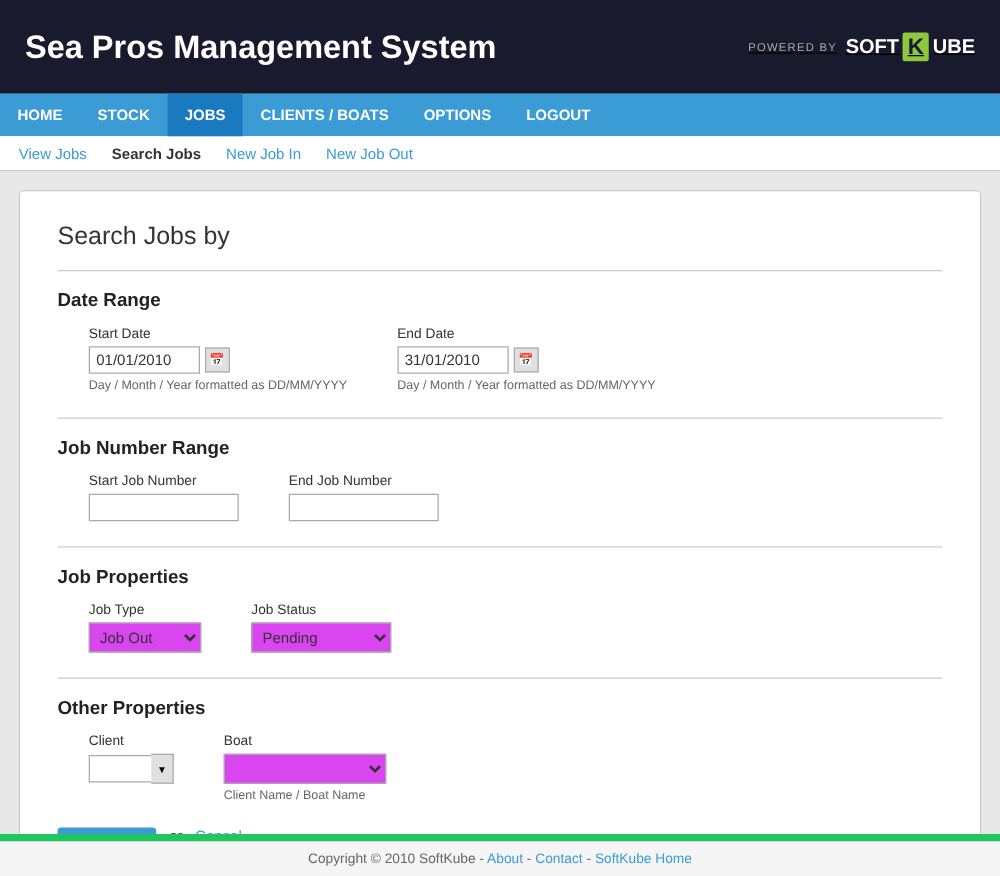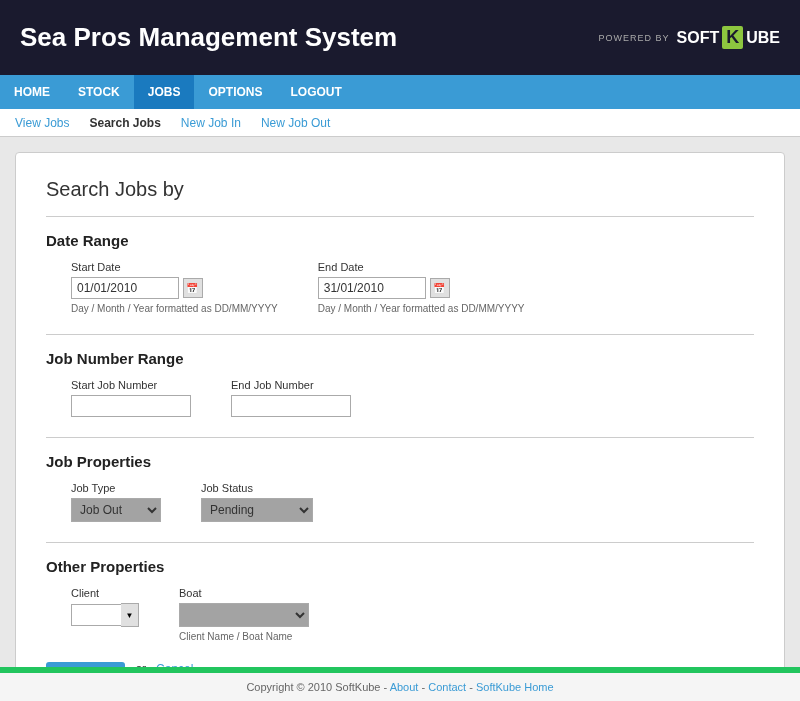--- a/index.html
+++ b/index.html
@@ -16,20 +16,21 @@
     }
     .header-title {
       color: #ffffff;
       font-size: 26px;
       font-weight: bold;
     }
     .brand-logo {
       display: flex;
       align-items: center;
       gap: 3px;
+      text-decoration: underline;
     }
     .brand-powered {
       color: #aaaaaa;
       font-size: 9px;
       text-transform: uppercase;
       letter-spacing: 1px;
       margin-right: 4px;
     }
     .brand-soft {
       color: #ffffff;
@@ -158,21 +159,21 @@
 
     .form-input {
       border: 1px solid #aaaaaa;
       padding: 3px 5px;
       font-size: 12px;
       color: #333;
       background: #fff;
       outline: none;
     }
 
-    .date-input { width: 108px; }
+    .date-input { width: 89px; }
     .job-number-input { width: 120px; }
     .boat-select { width: 120px; }
 
     .calendar-icon {
       width: 20px;
       height: 20px;
       background: #e0e0e0;
       border: 1px solid #aaa;
       display: flex;
       align-items: center;
@@ -184,21 +185,21 @@
     .hint-text {
       font-size: 10px;
       color: #666666;
     }
 
     .form-select {
       border: 1px solid #aaaaaa;
       padding: 3px 4px;
       font-size: 12px;
       color: #333;
-      background: #a3a3a3;
+      background: #d946ef;
       cursor: pointer;
       outline: none;
     }
 
     .job-type-select { width: 90px; }
     .job-status-select { width: 112px; }
 
     .client-wrapper {
       display: flex;
       align-items: center;
@@ -274,20 +275,21 @@
     <span class="brand-soft">SOFT</span>
     <span class="brand-k">K</span>
     <span class="brand-ube">UBE</span>
   </div>
 </div>
 
 <nav class="navbar">
   <a class="nav-item">HOME</a>
   <a class="nav-item">STOCK</a>
   <a class="nav-item active">JOBS</a>
+  <a class="nav-item">CLIENTS / BOATS</a>
   <a class="nav-item">OPTIONS</a>
   <a class="nav-item">LOGOUT</a>
 </nav>
 
 <div class="subnav">
   <a class="subnav-item">View Jobs</a>
   <a class="subnav-item active">Search Jobs</a>
   <a class="subnav-item">New Job In</a>
   <a class="subnav-item">New Job Out</a>
 </div>

